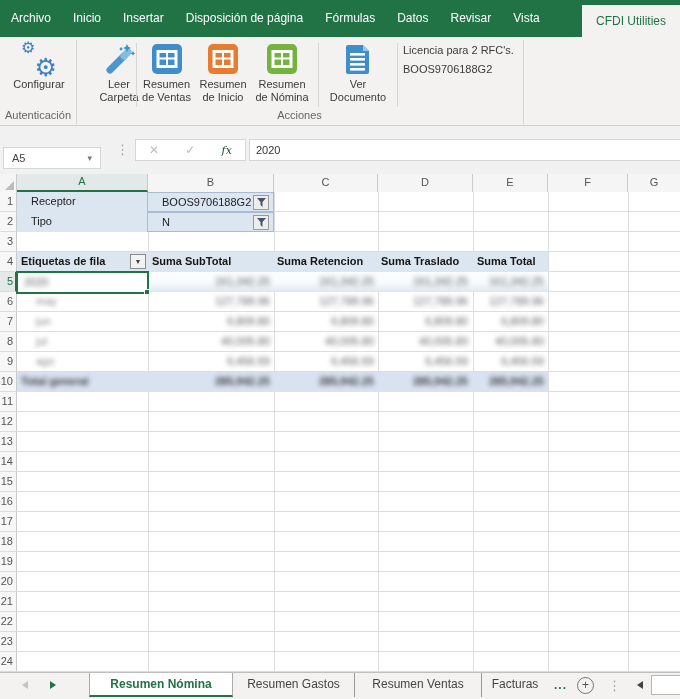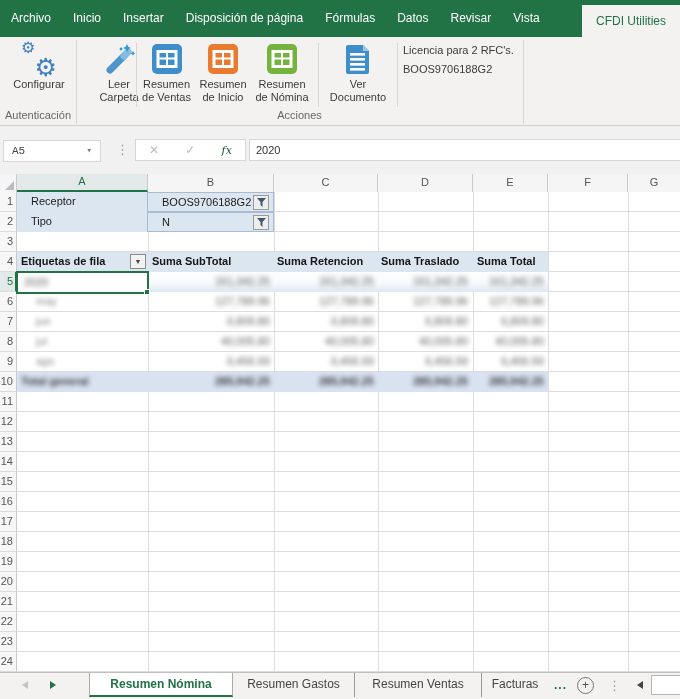--- a/index.html
+++ b/index.html
@@ -23,22 +23,22 @@
   .vsep.inner { top:6px; height:64px; }
   .grplabel { position:absolute; top:70px; height:16px; line-height:16px; text-align:center; color:#666; font-size:11px; }
   .license { position:absolute; left:403px; top:7px; width:118px; color:#3B3B3B; font-size:11px; }
   .license .l2 { margin-top:7px; }
   .gearwrap { position:relative; width:36px; height:34px; }
   .gear1 { position:absolute; right:0; bottom:-4px; font-size:25px; color:#3F80C1; line-height:1; }
   .gear2 { position:absolute; left:0; top:-2px; font-size:16px; color:#3F80C1; line-height:1; }
 
   
   .fbar { position:absolute; left:0; top:126px; width:680px; height:48px; background:#F1F1F1; }
-  .namebox { position:absolute; left:3px; top:14px; width:98px; height:22px; background:#fff;
-             border:1px solid #D6D6D6; font-size:11px; color:#444; line-height:20px; padding-left:8px;font-family:Liberation Mono, monospace; }
+  .namebox { position:absolute; left:3px; top:21px; width:98px; height:22px; background:#fff;
+             border:1px solid #D6D6D6; font-size:11px; color:#444; line-height:20px; padding-left:8px; }
   .namebox .caret { position:absolute; right:8px; top:0; color:#777; font-size:9px; }
   .fxbox { position:absolute; left:135px; top:13px; width:111px; height:22px; background:#fff;
            border:1px solid #D6D6D6; display:flex; align-items:center; justify-content:space-around; }
   .fxbox .x { color:#BCBCBC; font-size:12px; }
   .fxbox .chk { color:#BCBCBC; font-size:12px; }
   .fxbox .fx { color:#14532d; font-size:11px; font-family:"DejaVu Serif", serif; font-style:italic; }
   .finput { position:absolute; left:249px; top:13px; width:431px; height:22px; background:#fff;
             border:1px solid #D6D6D6; border-right:none; font-size:11px; color:#333; line-height:20px; padding-left:6px; }
   .vdots { color:#9B9B9B; font-size:13px; position:absolute; }
   .vdots.f1 { left:116px; top:16px; }

